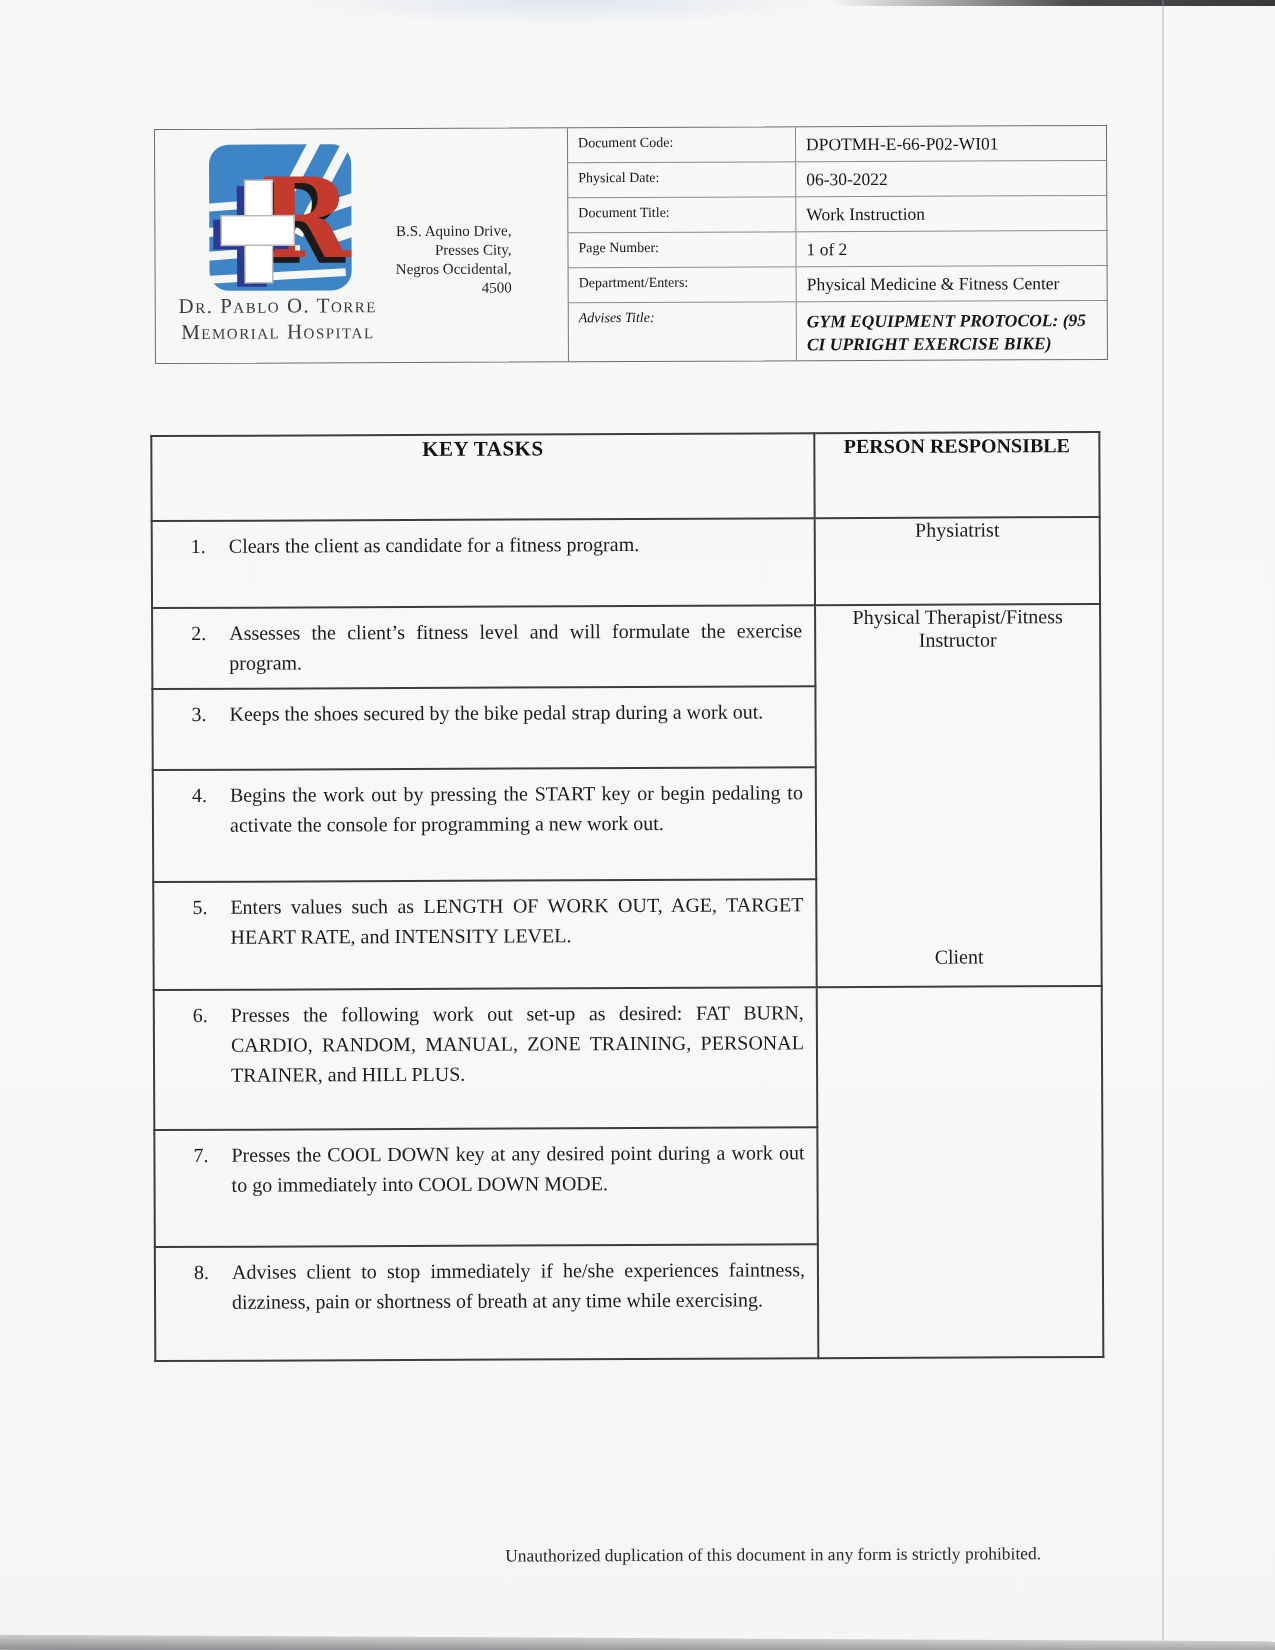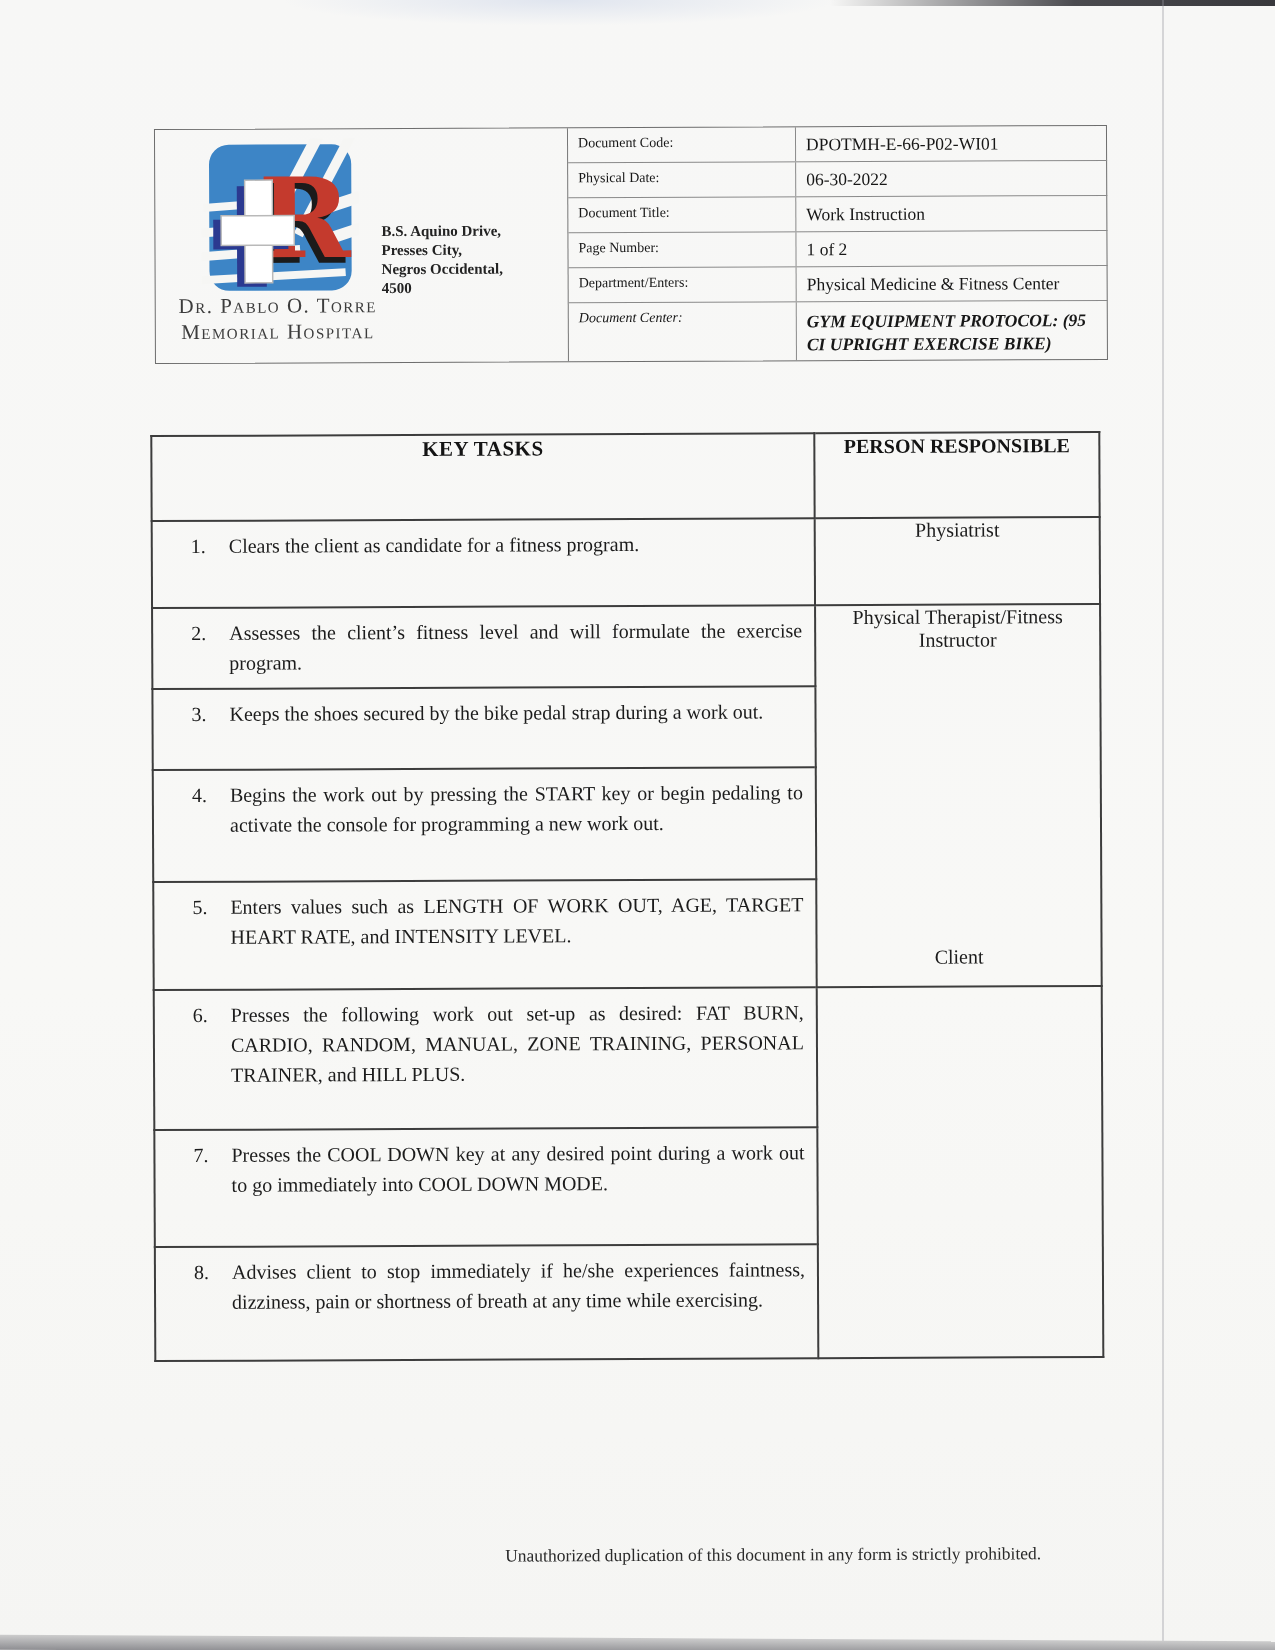--- a/index.html
+++ b/index.html
@@ -20,22 +20,22 @@
     background:linear-gradient(180deg,#cdcdcd,#8e8e92);transform:rotate(0.3deg);}
   .edge-right{position:absolute;top:0;left:1162px;width:2px;height:1650px;background:rgba(150,150,158,.35);}
   .tint-top{position:absolute;top:0;left:280px;width:560px;height:26px;
     background:radial-gradient(ellipse at 50% 0%, rgba(180,195,225,.35), rgba(180,195,225,0) 70%);}
 
   
   .hdr{position:absolute;left:157px;top:127px;width:953px;height:235px;border:1px solid #6d6d6d;box-sizing:border-box;}
   .logo{position:absolute;left:46px;top:9px;width:158px;height:158px;}
   .hosp-name{position:absolute;left:2px;top:163px;width:240px;text-align:center;
     font-variant:small-caps;font-size:21px;line-height:26px;letter-spacing:1.5px;color:#3c3c3c;}
-  .addr{position:absolute;left:226px;top:93px;width:130px;text-align:left;
-    font-size:15px;line-height:19px;font-weight:bold;color:#232323;}
+  .addr{position:absolute;left:226px;top:93px;width:130px;text-align:right;
+    font-size:15px;line-height:19px;font-weight:normal;color:#232323;}
 
   .meta{position:absolute;left:412px;top:0;width:540px;height:233px;display:flex;flex-direction:column;
     border-left:1px solid #777;box-sizing:border-box;}
   .meta-row{display:flex;border-bottom:1px solid #8a8a8a;box-sizing:border-box;height:35px;}
   .meta-row:last-child{border-bottom:none;flex:1;}
   .meta-label{width:228px;box-sizing:border-box;padding:7px 20px 0 10px;font-size:14px;color:#171717;
     border-right:1px solid #8a8a8a;}
   .meta-value{flex:1;box-sizing:border-box;padding:7px 6px 0 10px;font-size:17.5px;color:#171717;}
   .meta-row.title-row .meta-label{font-style:italic;}
   .meta-row.title-row .meta-value{font-weight:bold;font-style:italic;font-size:17.5px;line-height:23px;padding-top:8px;}
@@ -125,21 +125,21 @@
         </div>
         <div class="meta-row">
           <div class="meta-label">Page Number:</div>
           <div class="meta-value">1 of 2</div>
         </div>
         <div class="meta-row">
           <div class="meta-label">Department/Enters:</div>
           <div class="meta-value">Physical Medicine &amp; Fitness Center</div>
         </div>
         <div class="meta-row title-row">
-          <div class="meta-label">Document Center:</div>
+          <div class="meta-label">Advises Title:</div>
           <div class="meta-value">GYM EQUIPMENT PROTOCOL: (95 CI UPRIGHT EXERCISE BIKE)</div>
         </div>
       </div>
     </div>
 
     <table class="tasks">
       <tbody>
           <tr style="height:85px;">
         <th class="col-tasks">KEY TASKS</th>
         <th class="col-resp">PERSON RESPONSIBLE</th>

